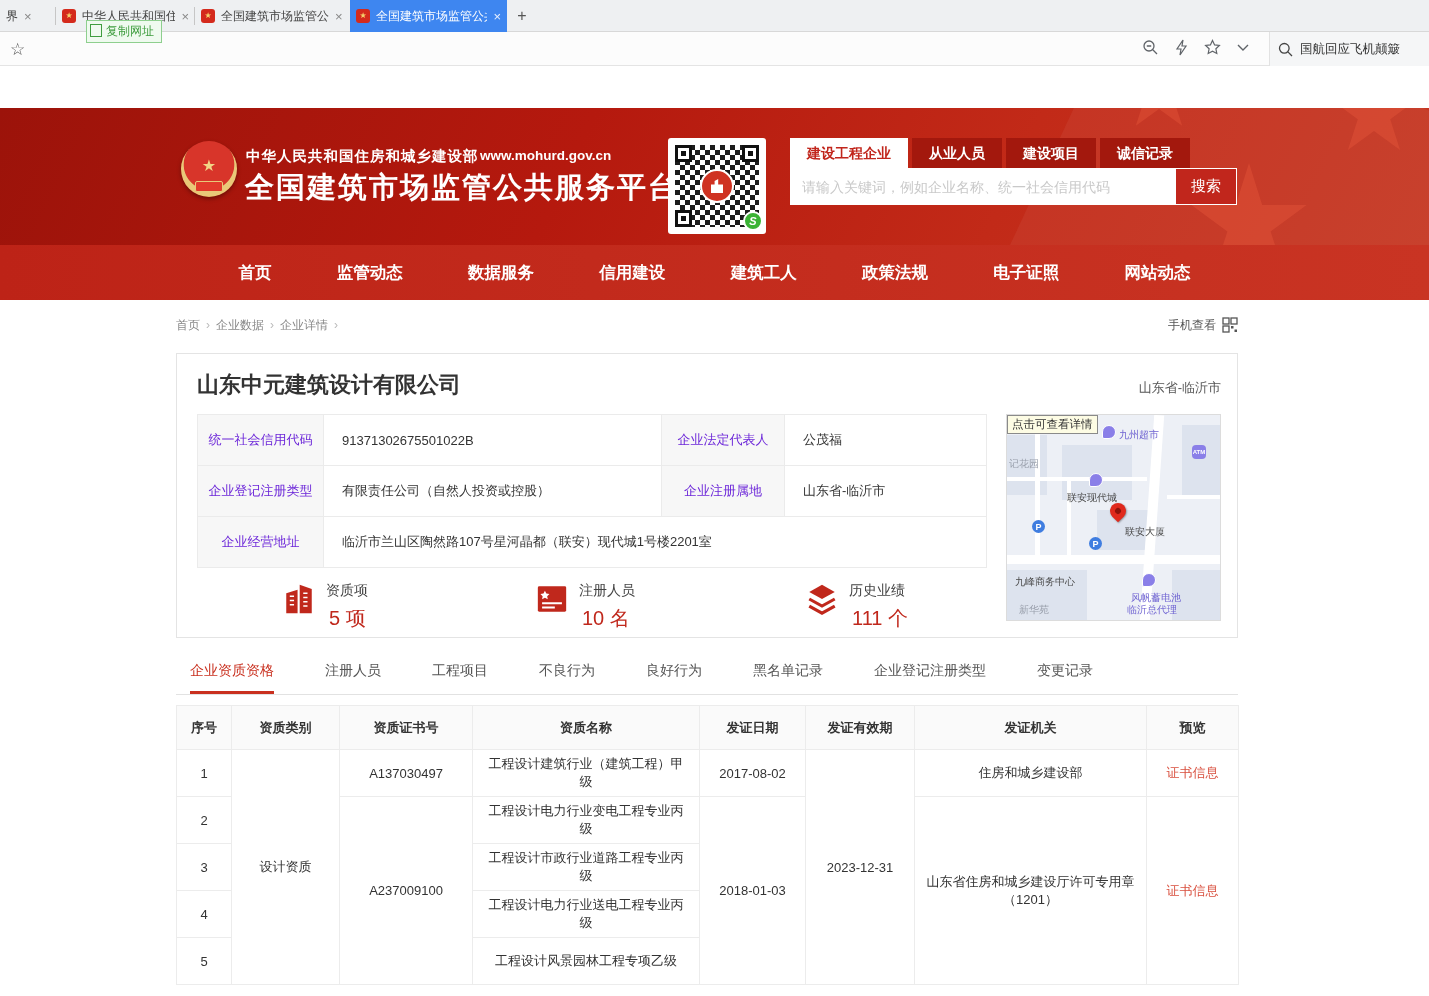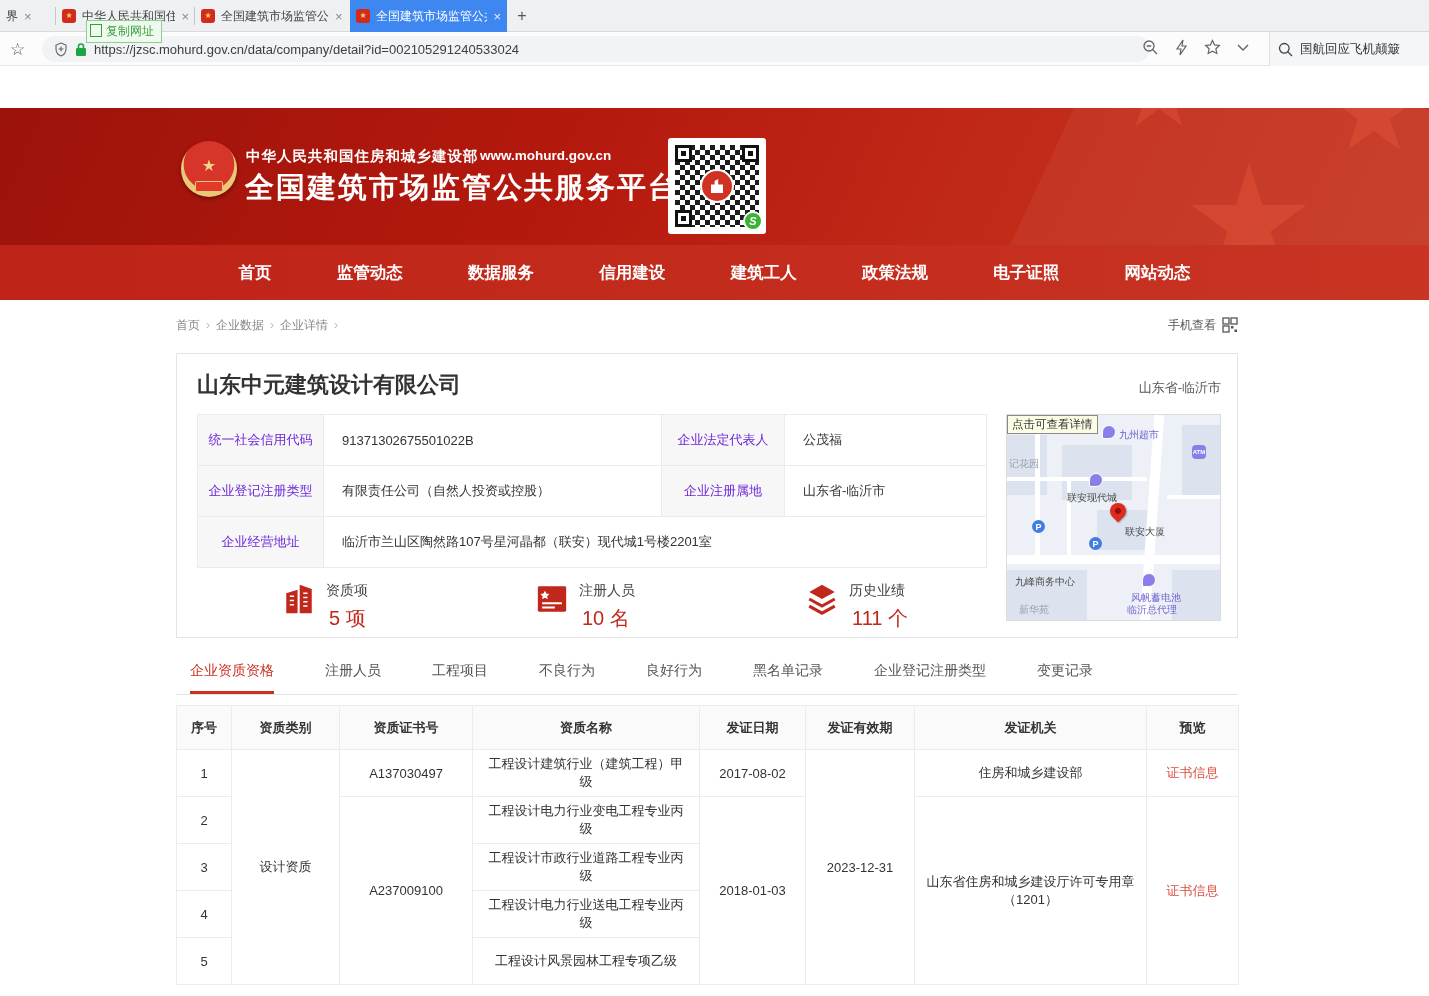--- a/index.html
+++ b/index.html
@@ -170,31 +170,20 @@
   </div>
   <div class="newtab"></div>
   <div class="copy-tooltip">
     <span class="copy-ic"></span>
     <span>复制网址</span>
   </div>
 </div>
 
 <div class="addressbar">
   <span class="bm-star"></span>
-  <div class="urlfield">
-    <svg width="14" height="15" viewBox="0 0 14 15">
-      <path d="M7 1l5 2v4c0 3.2-2.1 5.8-5 7-2.9-1.2-5-3.8-5-7V3z" fill="none" stroke="#5f6368" stroke-width="1.1"></path>
-      <path d="M7 4.5v5M4.5 7h5" stroke="#5f6368" stroke-width="1.1"></path>
-    </svg>
-    <svg width="12" height="15" viewBox="0 0 12 15">
-      <rect x="1" y="6" width="10" height="8" rx="1.2" fill="#1ea446"></rect>
-      <path d="M3.5 6V4.5a2.5 2.5 0 015 0V6" fill="none" stroke="#1ea446" stroke-width="1.6"></path>
-    </svg>
-    <input class="urltext" value="https://jzsc.mohurd.gov.cn/data/company/detail?id=002105291240533024" style="">
-  </div>
   <div class="abar-icons">
     <svg width="17" height="17" viewBox="0 0 17 17">
       <circle cx="7" cy="7" r="5" fill="none" stroke="#5f6368" stroke-width="1.3"></circle>
       <path d="M4.8 7h4.4M10.8 10.8L15 15" stroke="#5f6368" stroke-width="1.3"></path>
     </svg>
     <svg width="13" height="17" viewBox="0 0 13 17">
       <path d="M8 1L2 10h4l-1 6 6-9H7z" fill="none" stroke="#5f6368" stroke-width="1.2"></path>
     </svg>
     <svg width="17" height="17" viewBox="0 0 17 17">
       <path d="M8.5 1.5l2.1 4.4 4.8.6-3.5 3.3.9 4.7-4.3-2.3-4.3 2.3.9-4.7L1.6 6.5l4.8-.6z" fill="none" stroke="#5f6368" stroke-width="1.2"></path>
@@ -242,20 +231,32 @@
   <div class="bigqr" style="top:30px;pointer-events:auto">
     <div class="qrpat">
       <div class="qreye tl"></div>
       <div class="qreye tr"></div>
       <div class="qreye bl"></div>
       <div class="qrlogo"></div>
       <div class="qrwx"></div>
     </div>
   </div>
 
+  <div class="searchwidget" style="top:30px;pointer-events:auto">
+    <div class="stabs">
+      <span class="stab active">建设工程企业</span>
+      <span class="stab">从业人员</span>
+      <span class="stab">建设项目</span>
+      <span class="stab">诚信记录</span>
+    </div>
+    <div class="srow">
+      <input class="sinput" placeholder="请输入关键词，例如企业名称、统一社会信用代码" style="">
+      <button class="sbtn">搜索</button>
+    </div>
+  </div>
 </div>
 
 <div class="container">
   <div class="crumbrow">
     <span class="crumb">首页</span>
     <span class="crumb-sep">›</span>
     <span class="crumb">企业数据</span>
     <span class="crumb-sep">›</span>
     <span class="crumb">企业详情</span>
     <span class="crumb-sep">›</span>

